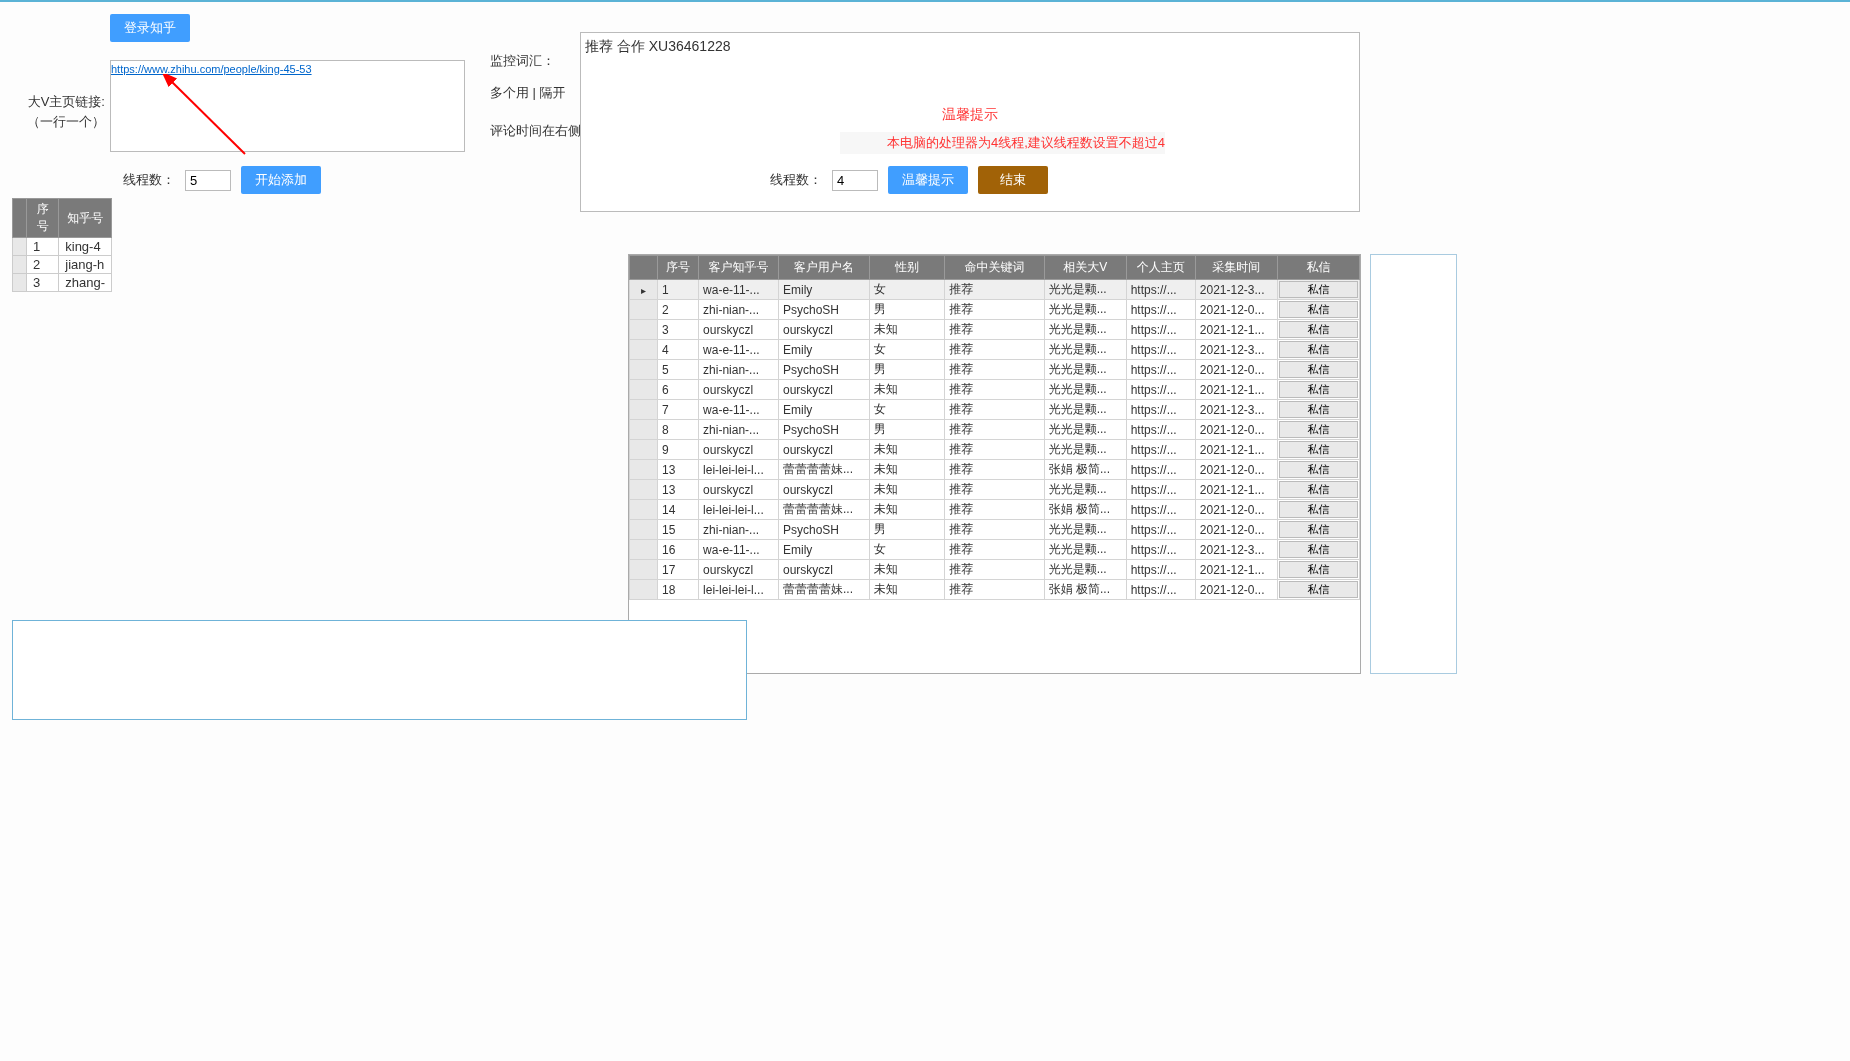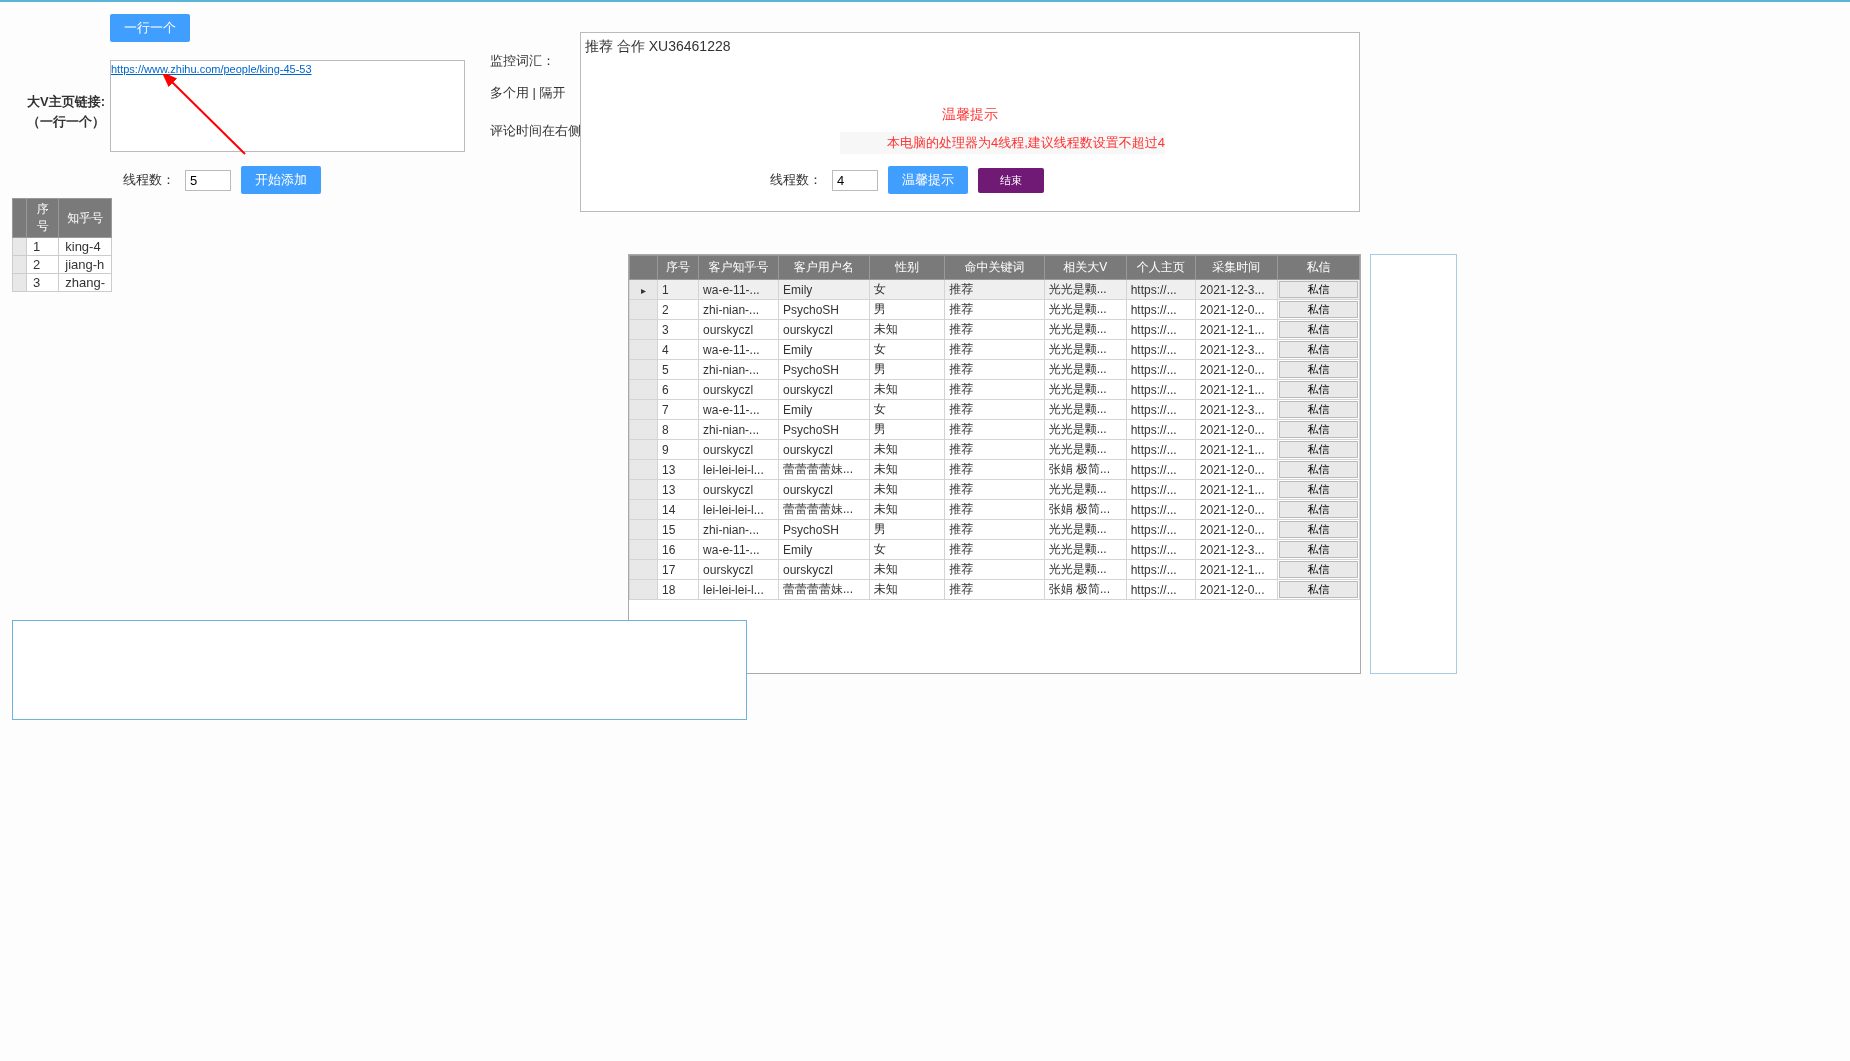--- a/index.html
+++ b/index.html
@@ -5,31 +5,31 @@
   * { box-sizing: border-box; font-family: "Microsoft YaHei", Arial, sans-serif; }
   html, body { margin: 0; padding: 0; background: #f0f0f0; height: 100%; }
   body { font-size: 13px; color: #333; position: relative; overflow: hidden; }
   .app { position: relative; width: 1850px; height: 1061px; background: #fdfdfd; border-top: 2px solid #5bb3d6; }
 
   .btn-primary {
     background: #409eff; color: #fff; border: none; padding: 5px 14px;
     border-radius: 2px; cursor: pointer; font-size: 13px;
   }
   .btn-gray {
-    background: #701a75; color: #fff; border: none; padding: 5px 22px;
-    border-radius: 2px; cursor: pointer; font-size: 11px;
+    background: #a16207; color: #fff; border: none; padding: 5px 22px;
+    border-radius: 2px; cursor: pointer; font-size: 13px;
   }
   .txt-input {
     border: 1px solid #bbb; padding: 2px 4px; font-size: 13px; background: #fff;
   }
   .link { color: #0066cc; text-decoration: underline; font-size: 11px; cursor: pointer; }
 
   
   .login-btn { position: absolute; top: 12px; left: 110px; }
-  .left-label { position: absolute; top: 90px; left: 15px; width: 90px; text-align: right; line-height: 1.5; font-weight: bold; }
+  .left-label { position: absolute; top: 90px; left: 15px; width: 90px; text-align: right; line-height: 1.5; }
   .left-textarea {
     position: absolute; top: 58px; left: 110px; width: 355px; height: 92px;
     border: 1px solid #bbb; background: #fff; 
   }
   .arrow-svg { position: absolute; top: 72px; left: 150px; pointer-events: none; }
   .thread-row-left { position: absolute; top: 164px; left: 123px; display: flex; align-items: center; gap: 10px; }
   .left-table { position: absolute; top: 196px; left: 12px; width: 100px; border-collapse: collapse; }
   .left-table th { background: #7a7a7a; color: #fff; font-weight: normal; font-size: 12px; padding: 2px 4px; border: 1px solid #999; }
   .left-table td { background: #fff; border: 1px solid #ccc; padding: 1px 6px; font-size: 13px; }
 
@@ -91,21 +91,21 @@
   .right-lower-box {
     position: absolute; top: 252px; left: 1370px; width: 87px; height: 420px;
     border: 1px solid #a9cbe0; background: #fff;
   }
 </style>
 </head>
 <body>
 
 <div class="app">
 
-  <button class="btn-primary login-btn">一行一个</button>
+  <button class="btn-primary login-btn">登录知乎</button>
 
   <div class="left-label">大V主页链接:
 （一行一个）</div>
 
   <div class="left-textarea">
     <span class="link">https://www.zhihu.com/people/king-45-53</span>
   </div>
 
   <svg class="arrow-svg" width="130" height="90">
     <defs>

